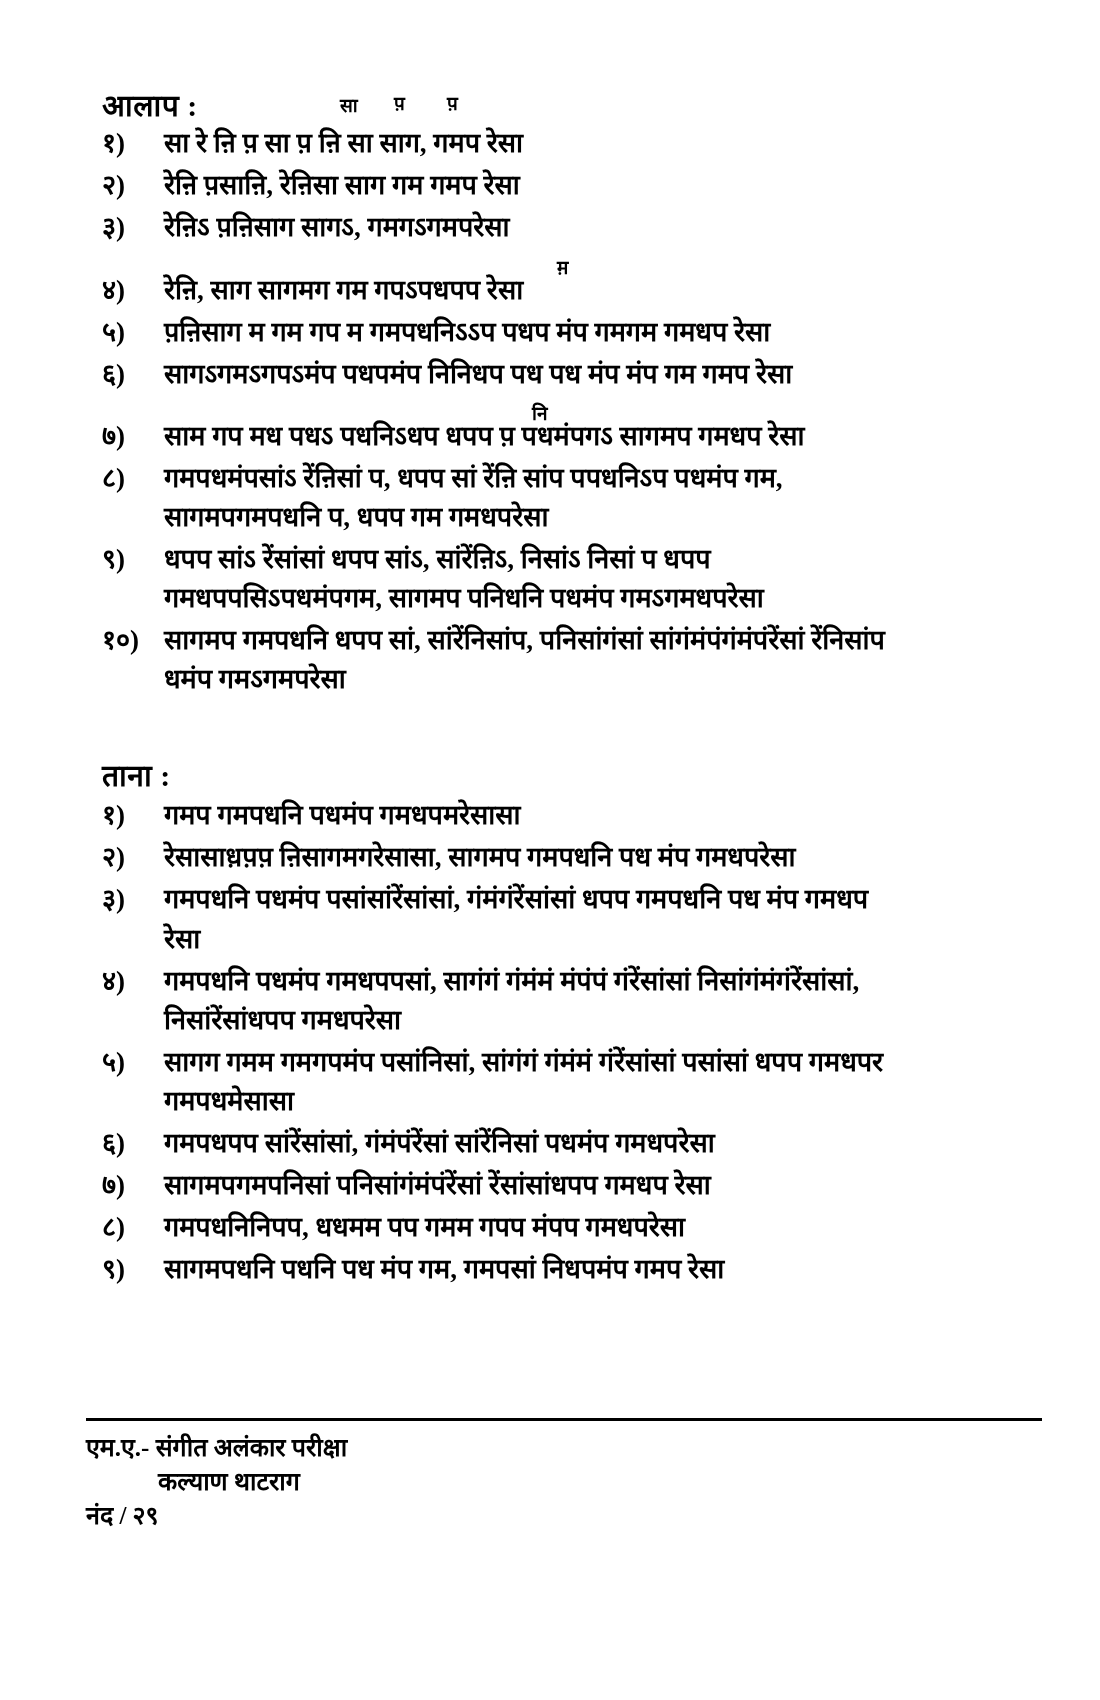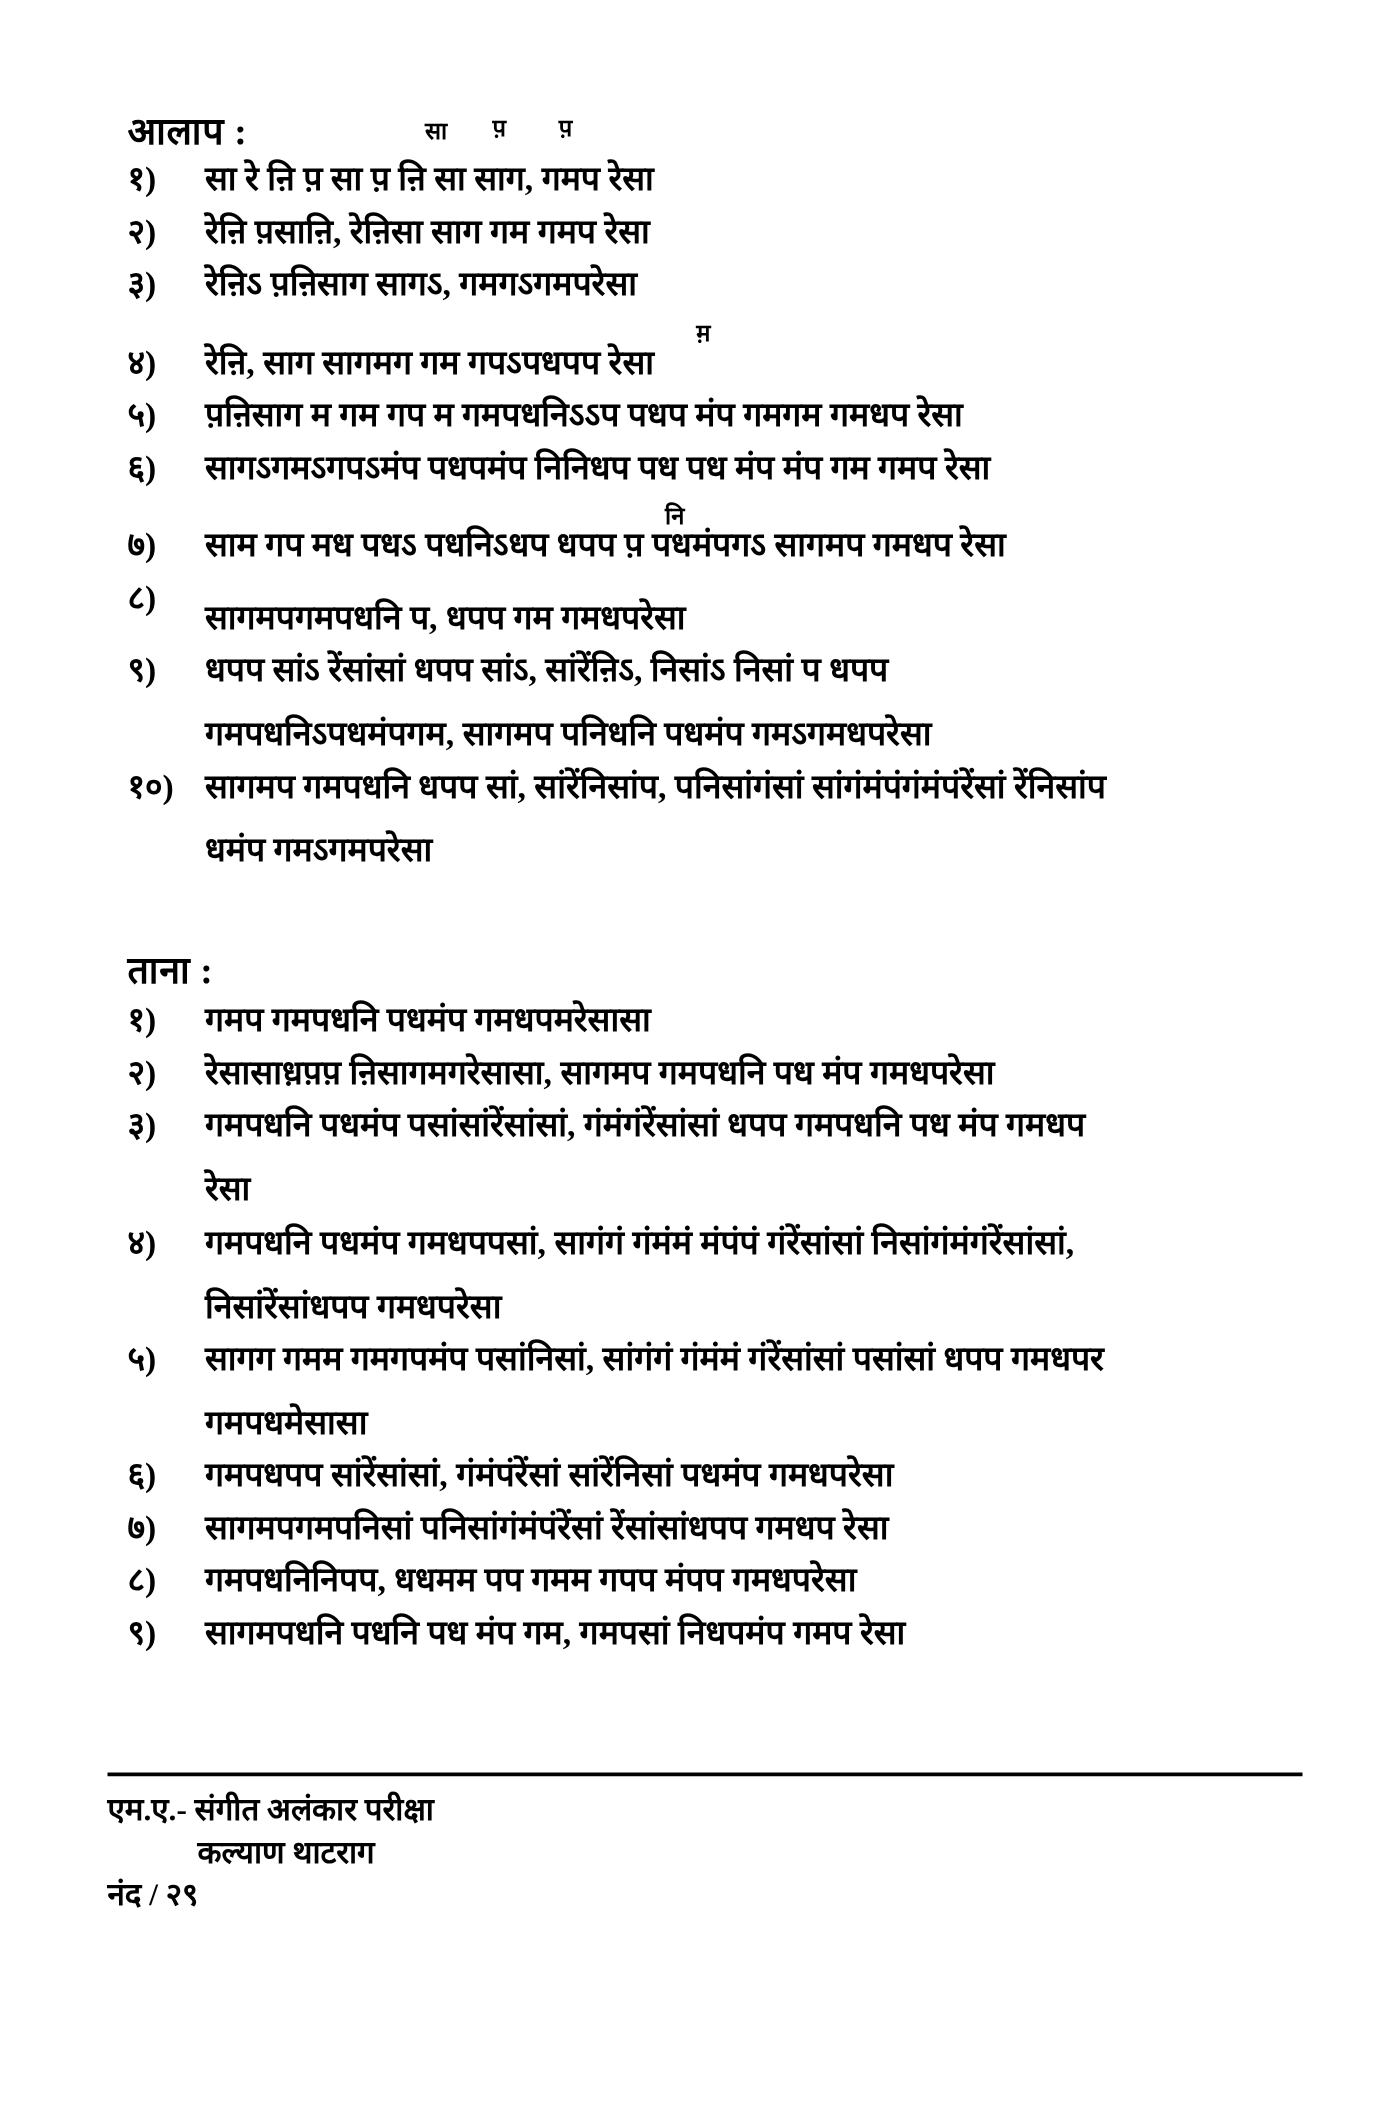--- a/index.html
+++ b/index.html
@@ -46,21 +46,21 @@
     width: 62px;
     white-space: nowrap;
     font-weight: 700;
   }
   .item.wide-num .num { width: 62px; }
   .item .body {
     flex: 1 1 auto;
   }
   .item .line2 {
     display: block;
-    margin-top: 16px;
+    margin-top: 4px;
   }
   .tana .item { margin-bottom: 7px; }
 
   
   .sup-row {
     position: relative;
     height: 0;
   }
   .floatnote {
     position: absolute;
@@ -148,29 +148,30 @@
     </div>
 
     <div class="item" style="margin-top:26px;">
       <span class="num">७)</span>
       <span class="body"><span>साम गप मध पधऽ पधनिऽधप धपप प़ पधमंपगऽ सागमप गमधप  रेसा</span></span>
     </div>
 
     <div class="item">
       <span class="num">८)</span>
       <span class="body">
+        <span>गमपधमंपसांऽ रेंऩिसां  प, धपप सां रेंऩि सांप पपधनिऽप पधमंप गम,</span>
         <span class="line2">सागमपगमपधनि  प, धपप गम गमधपरेसा</span>
       </span>
     </div>
 
     <div class="item">
       <span class="num">९)</span>
       <span class="body">
         <span>धपप सांऽ रेंसांसां धपप सांऽ, सांरेंऩिऽ, निसांऽ निसां  प धपप</span>
-        <span class="line2">गमपधनिऽपधमंपगम, सागमप पनिधनि पधमंप गमऽगमधपरेसा</span>
+        <span class="line2">गमधपपसिऽपधमंपगम, सागमप पनिधनि पधमंप गमऽगमधपरेसा</span>
       </span>
     </div>
 
     <div class="item wide-num">
       <span class="num">१०)</span>
       <span class="body">
         <span>सागमप गमपधनि धपप सां, सांरेंनिसांप, पनिसांगंसां सांगंमंपंगंमंपंरेंसां रेंनिसांप</span>
         <span class="line2">धमंप गमऽगमपरेसा</span>
       </span>
     </div>

